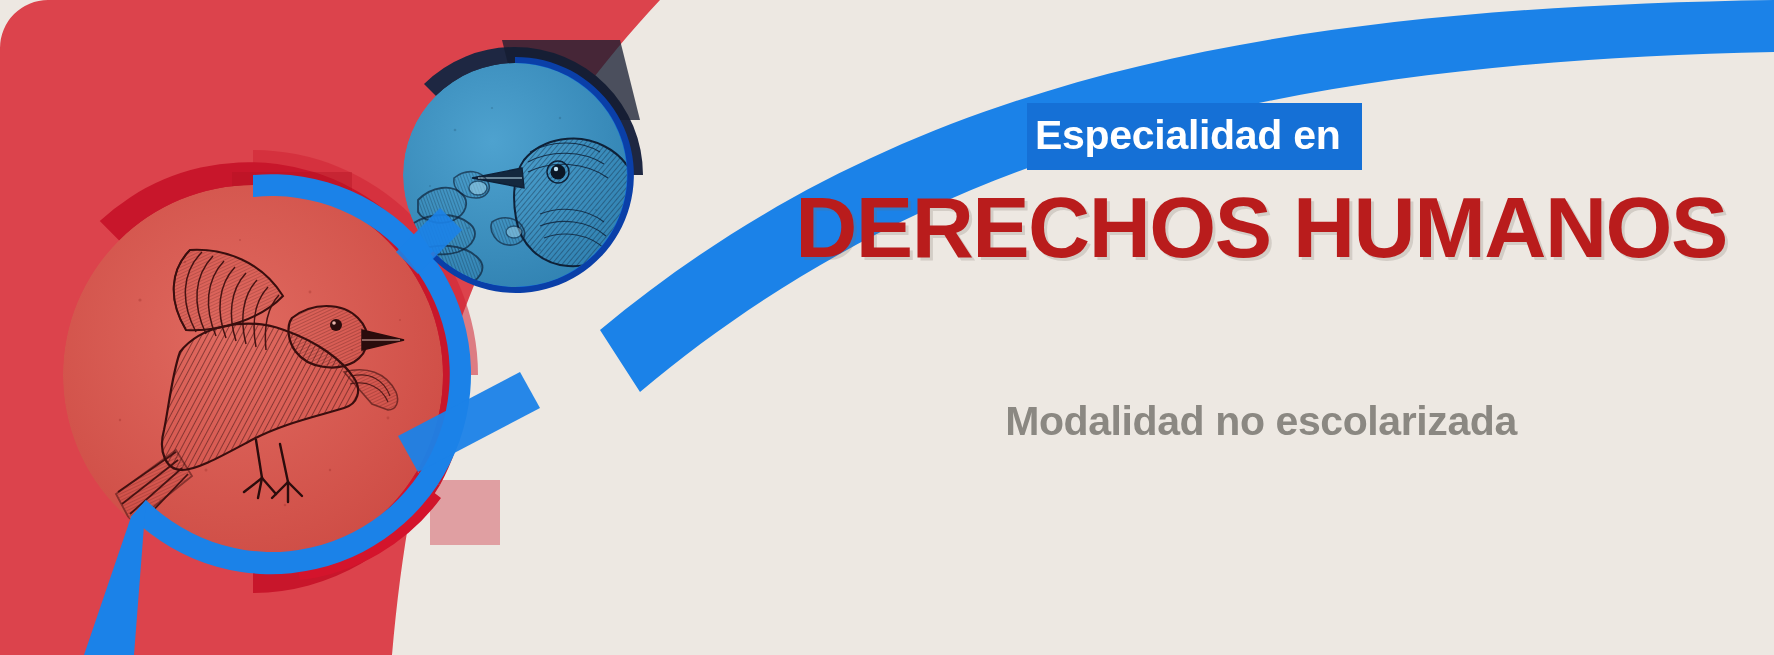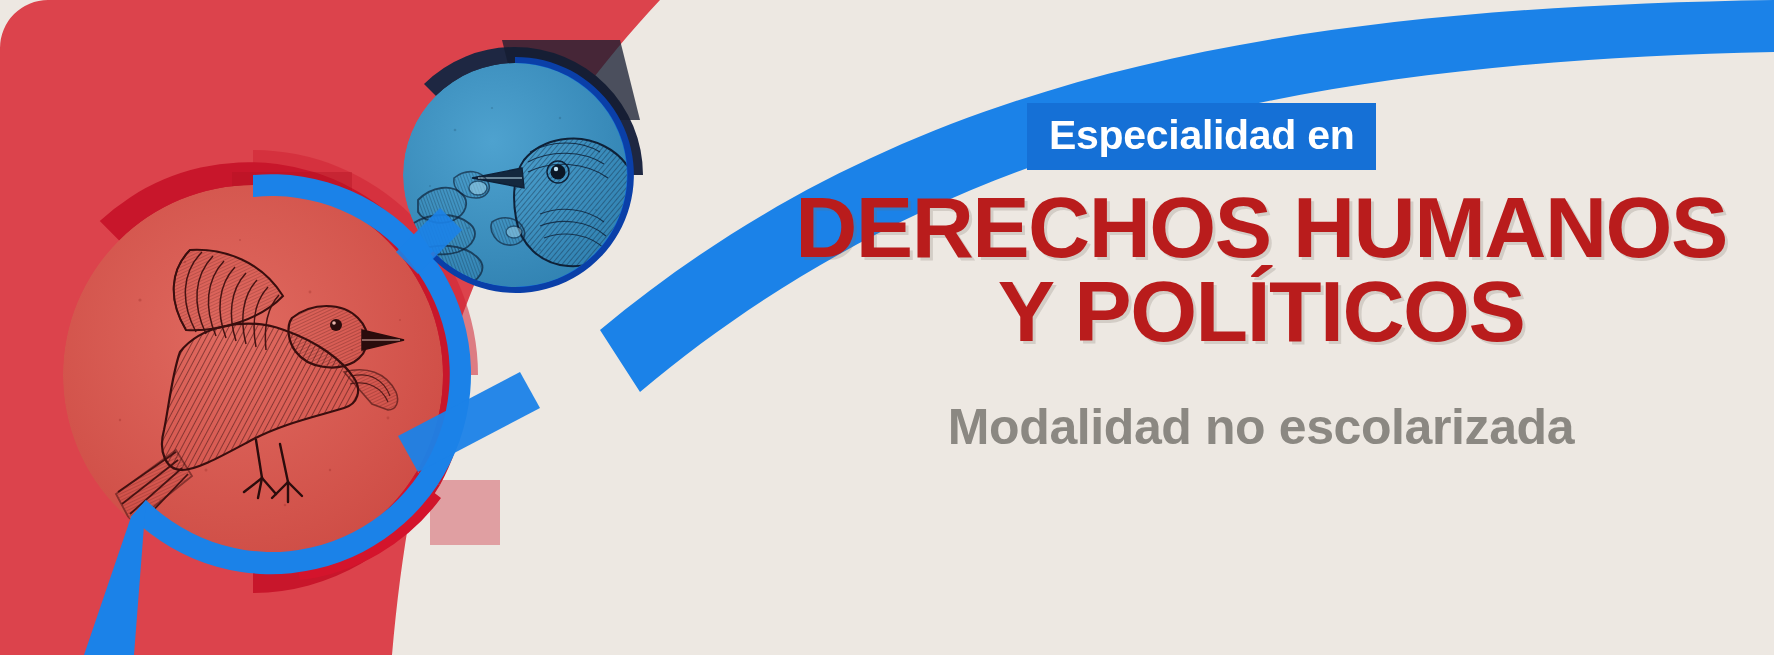--- a/index.html
+++ b/index.html
@@ -29,21 +29,21 @@
   .eyebrow-badge {
     position:absolute;
     left:279px;
     top:103px;
     background:#1570D6;
     color:#ffffff;
     font-size:41px;
     font-weight:bold;
     letter-spacing:-0.3px;
     line-height:1;
-    padding:12px 22px 14px 22px;
+    padding:12px 22px 14px 8px;
     white-space:nowrap;
   }
   .title {
     position:absolute;
     left:0;
     top:185px;
     width:1026px;
     text-align:center;
     color:#b91c1c;
     font-size:86px;
@@ -54,21 +54,21 @@
     white-space:nowrap;
   }
   .title .line2 { display:block; }
   .subtitle {
     position:absolute;
     left:0;
     top:398px;
     width:1026px;
     text-align:center;
     color:#8B8882;
-    font-size:50px;
+    font-size:41px;
     font-weight:bold;
     letter-spacing:-0.4px;
     white-space:nowrap;
   }
 </style>
 </head>
 <body>
 
 <div class="banner">
 
@@ -353,19 +353,18 @@
                C 556,152 456,336 432,655 Z" fill="#EDE8E2" opacity="0"></path>
     </g>
   </svg>
 
   <div class="text-block">
 
     <div class="eyebrow-badge">Especialidad en</div>
 
     <h1 class="title">
       <span>DERECHOS HUMANOS</span>
-      <span class="line2">Y POLÍTICOS</span>
     </h1>
 
     <div class="subtitle">Modalidad no escolarizada</div>
   </div>
 
 </div>
 
 </body></html>

